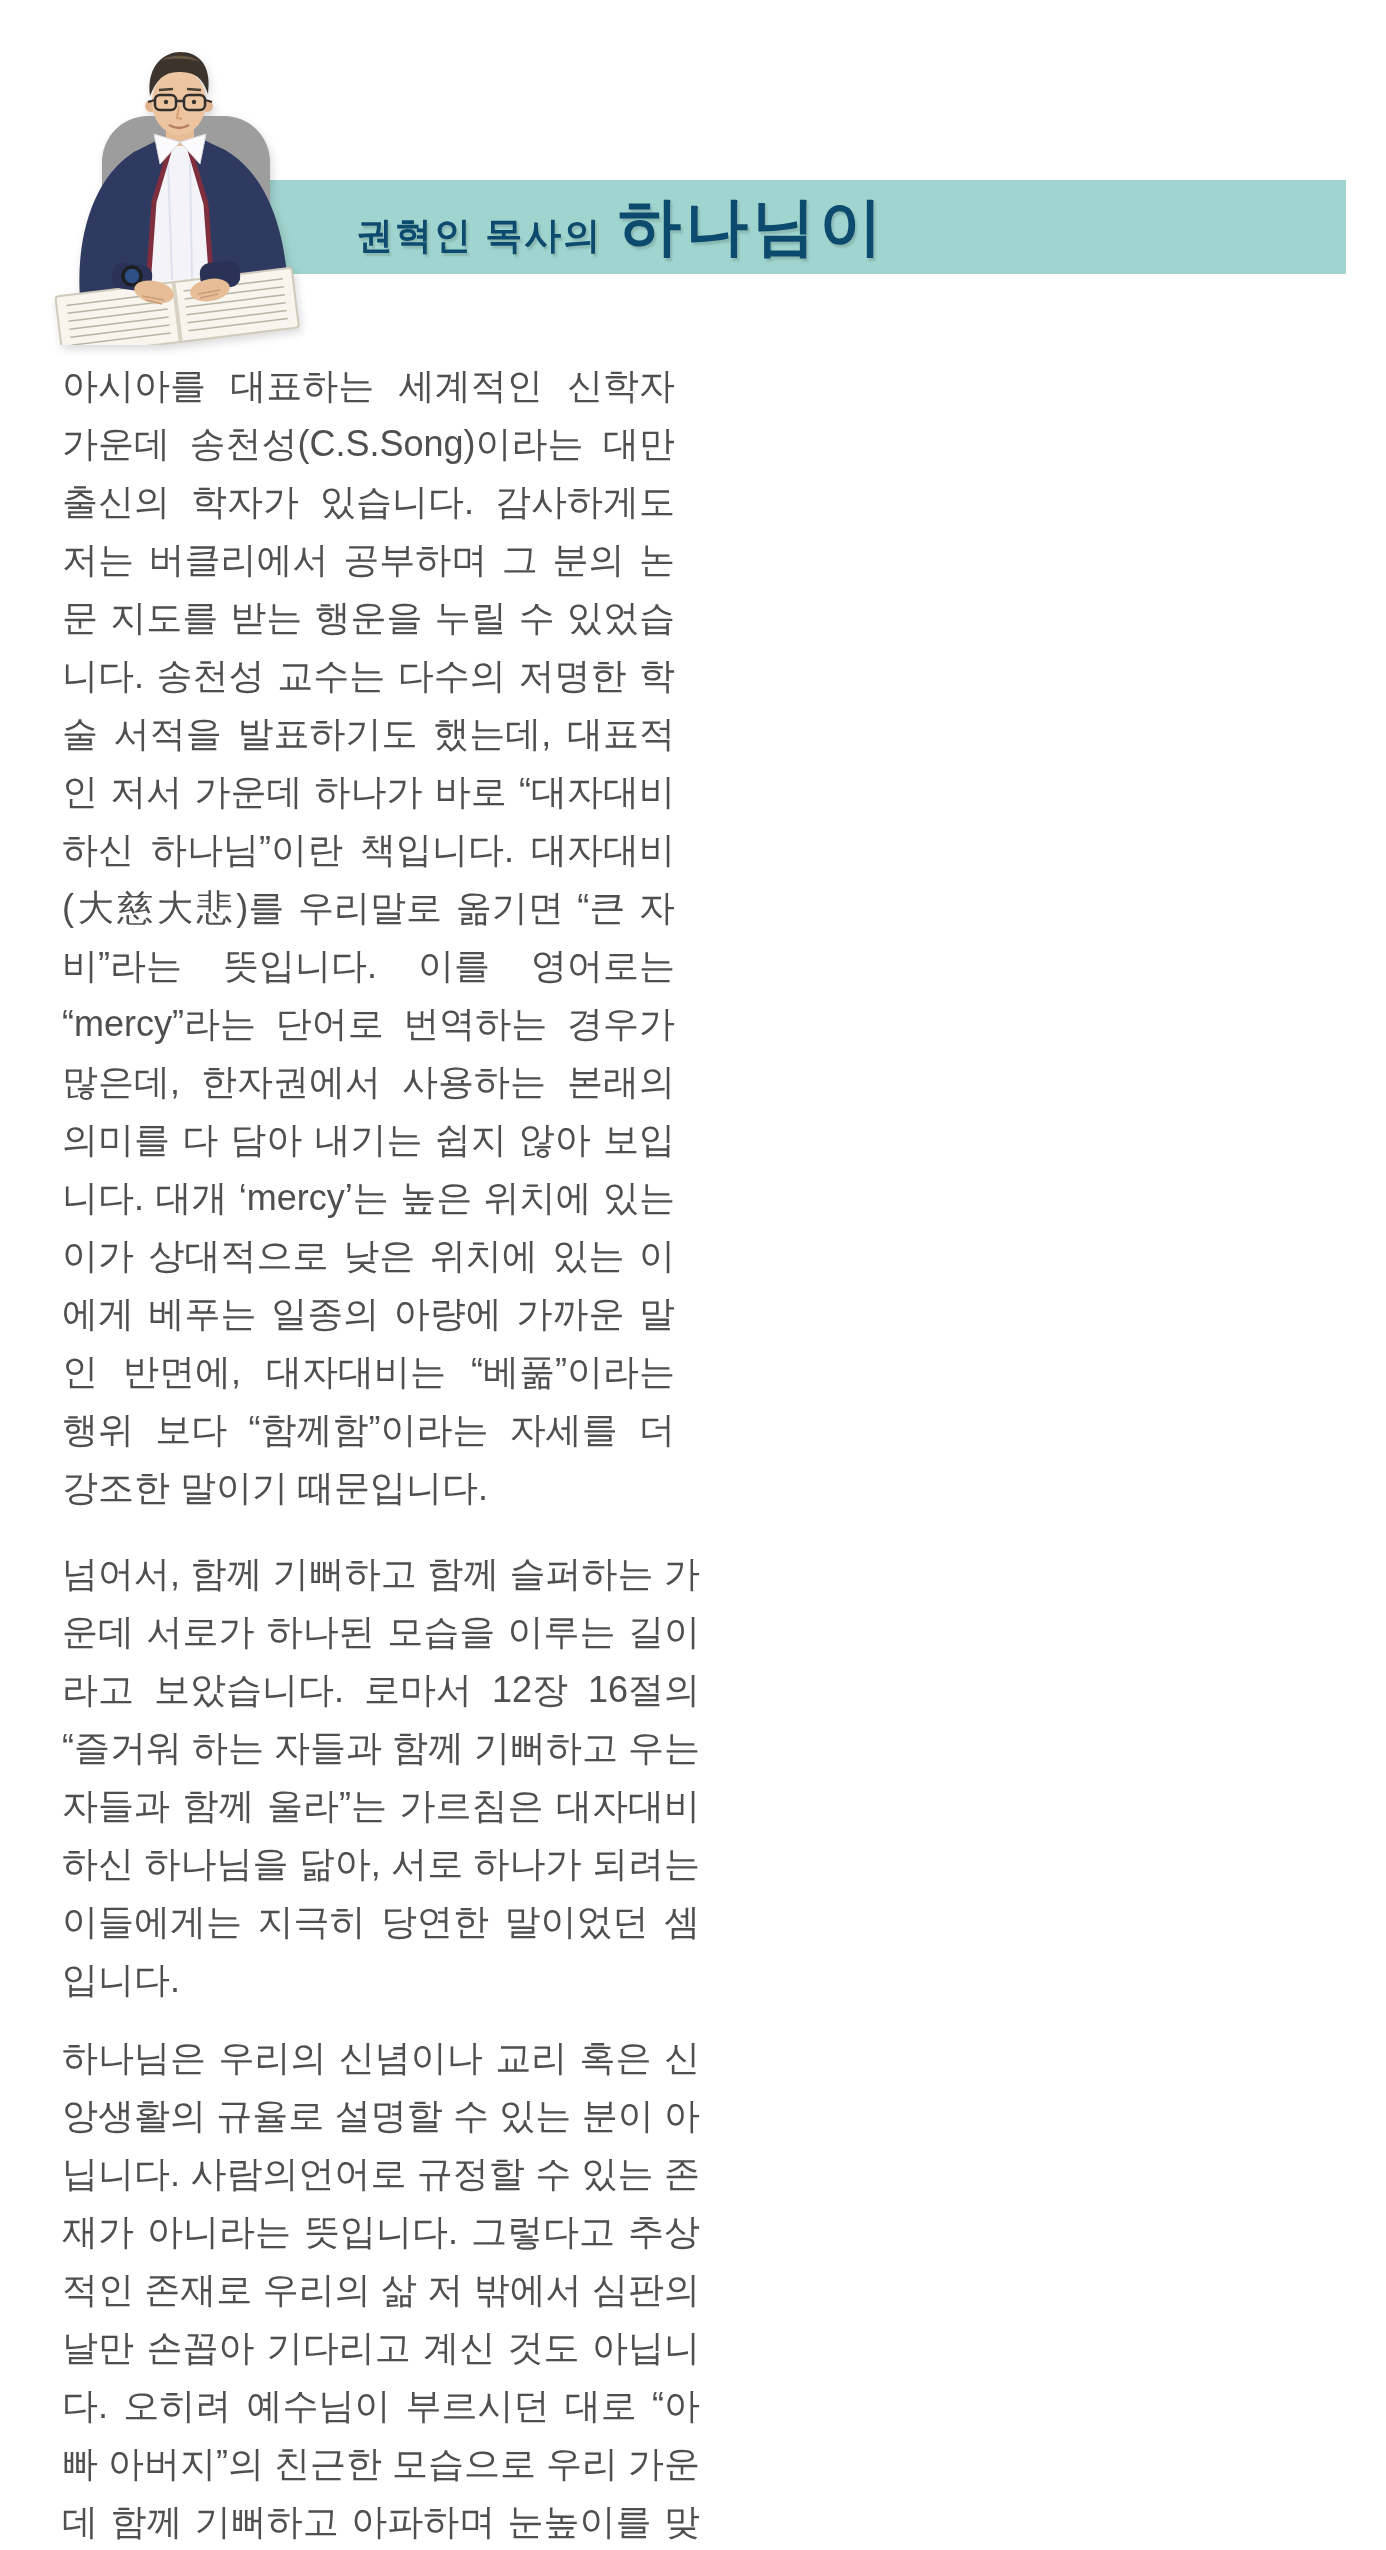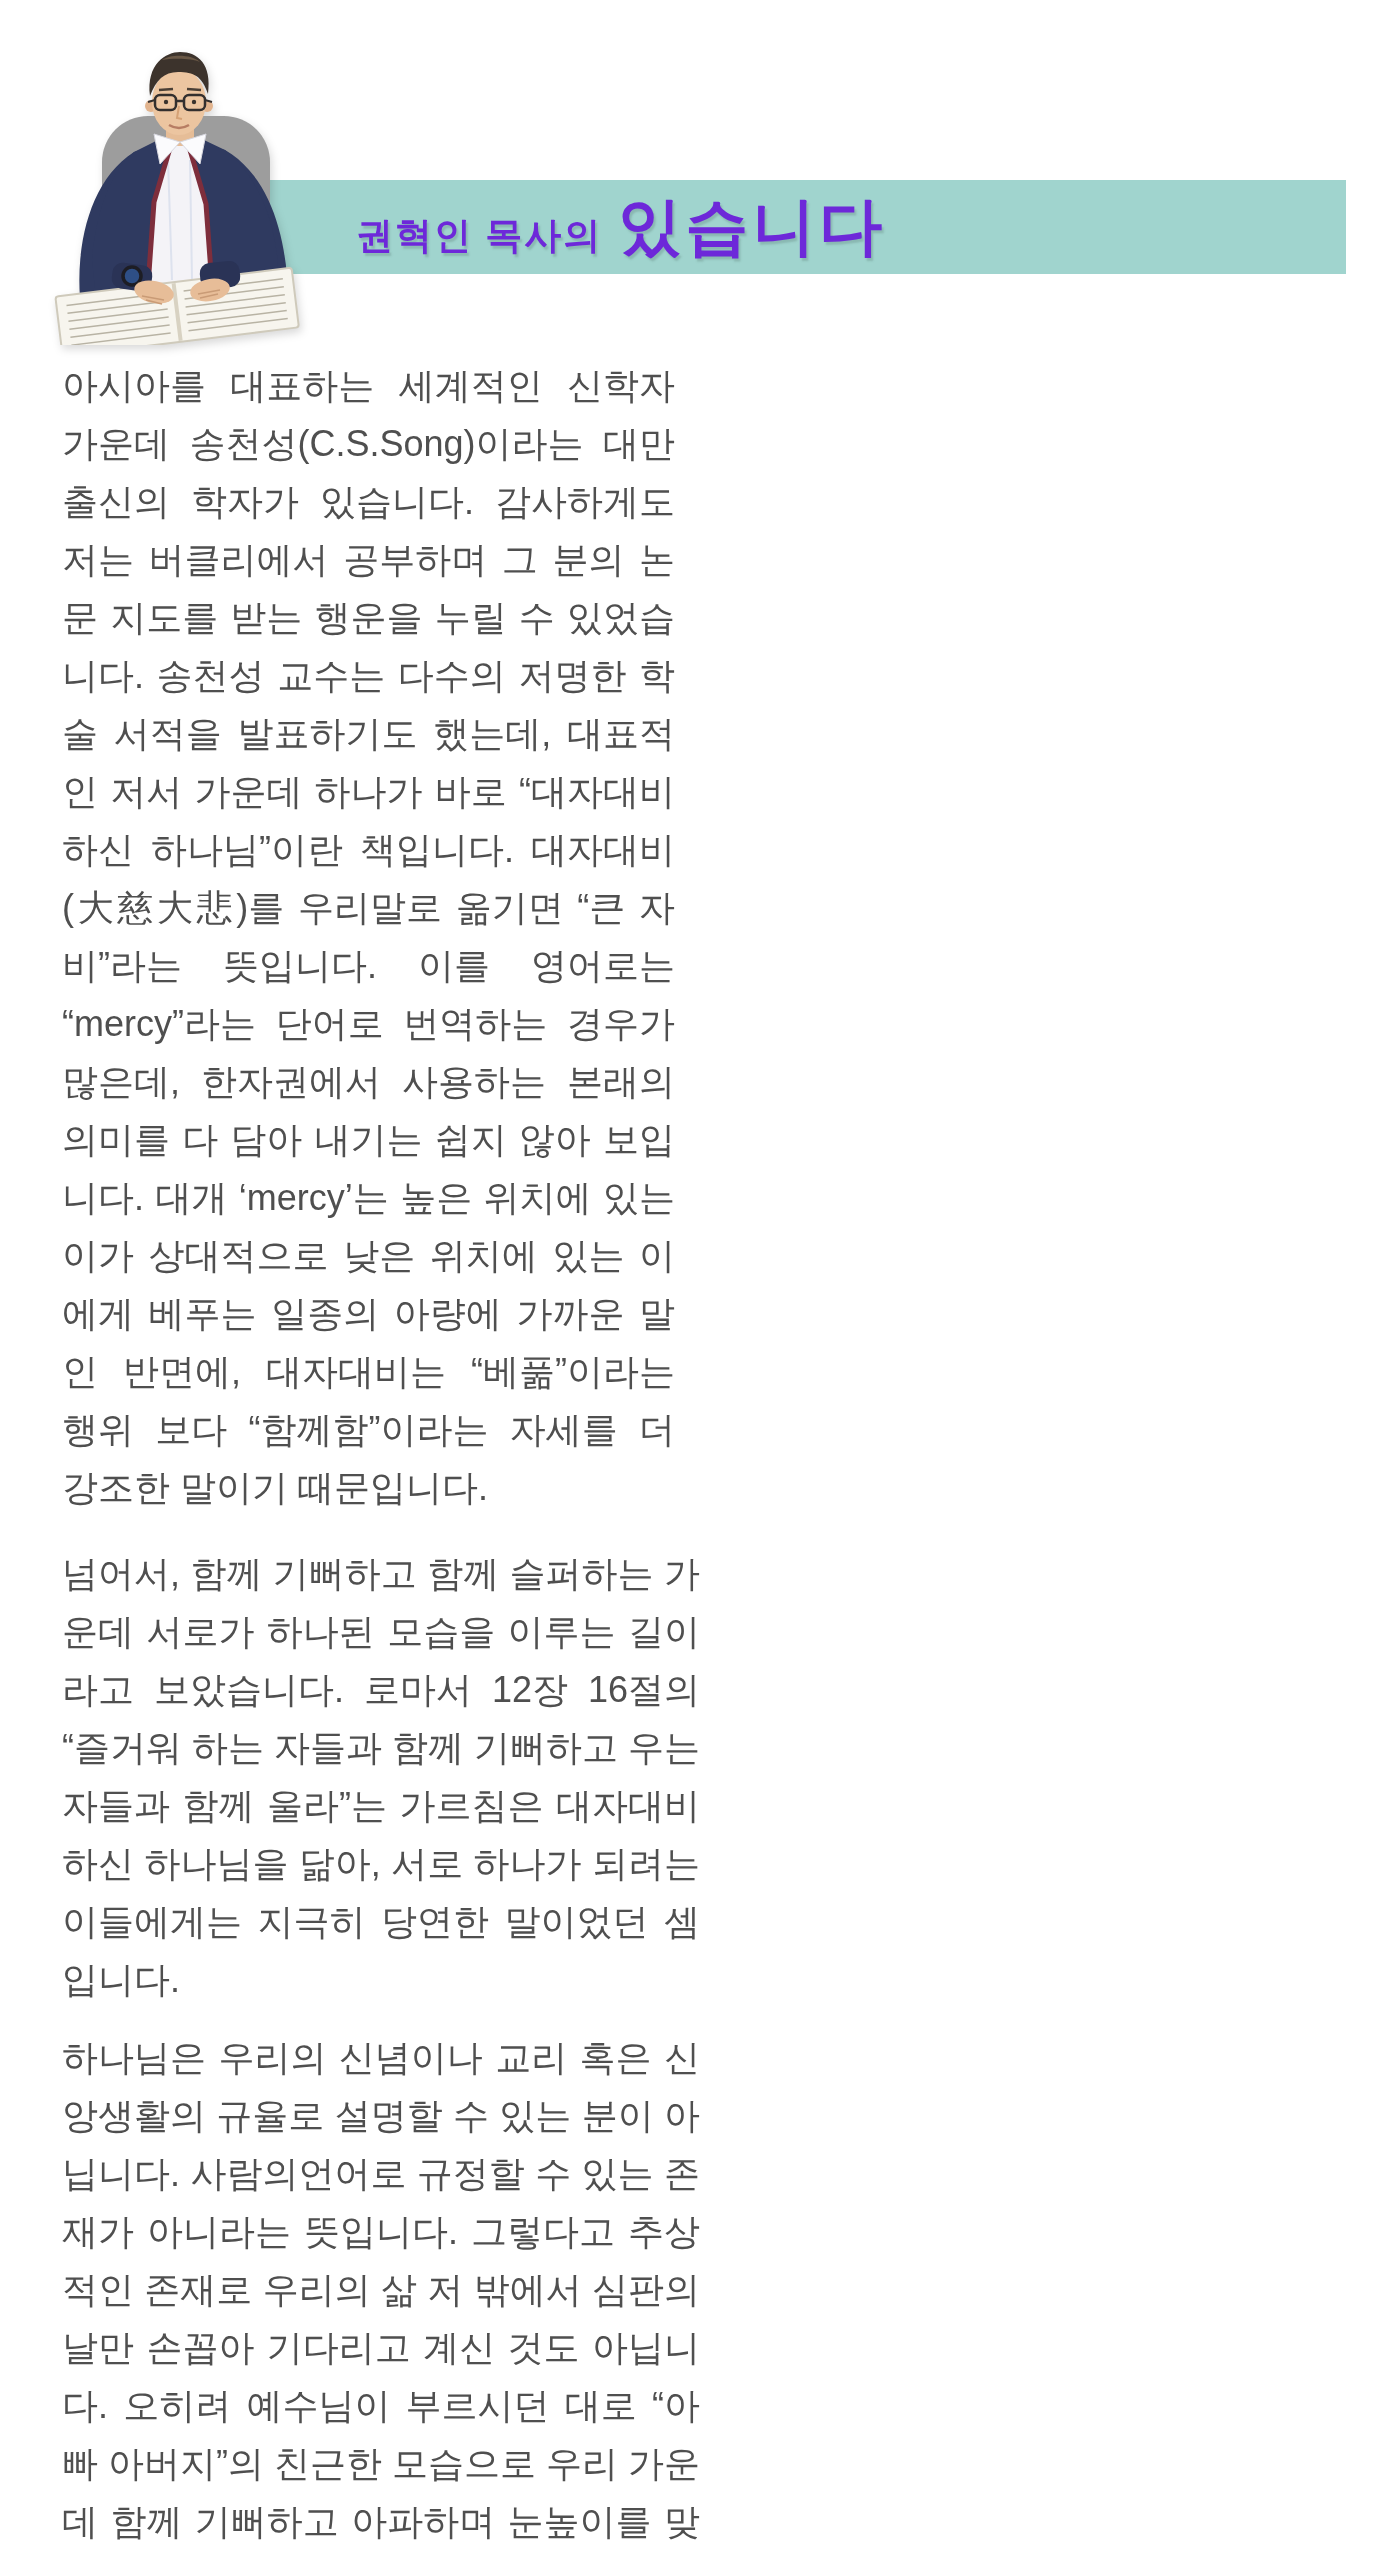--- a/index.html
+++ b/index.html
@@ -53,23 +53,23 @@
   .article p{margin:0 0 20px 0;}
   .article p:last-child{margin-bottom:0;}
   .justify-last{text-align-last:justify;}
 </style>
 </head>
 <body>
 
 <div class="page">
 
   <div class="banner" style="background: rgb(160, 212, 206);">
-    <div class="banner-text" style="color: #6d28d9;">
+    <div class="banner-text" style="color: #0c4a6e;">
       <span class="banner-prefix">권혁인 목사의</span>
-      <span class="banner-title">있습니다</span>
+      <span class="banner-title">하나님이</span>
     </div>
   </div>
 
   <div class="portrait">
     <svg viewBox="0 0 270 315" width="270" height="315">
 
       <rect x="60" y="86" width="168" height="136" rx="46" fill="#9d9d9d"></rect>
 
       <path d="M38,268 C34,214 48,150 92,122 L135,108 L183,120 C228,146 244,206 246,262 L240,282 L172,266 L104,268 L48,286 Z" fill="#2f3a60"></path>
 

